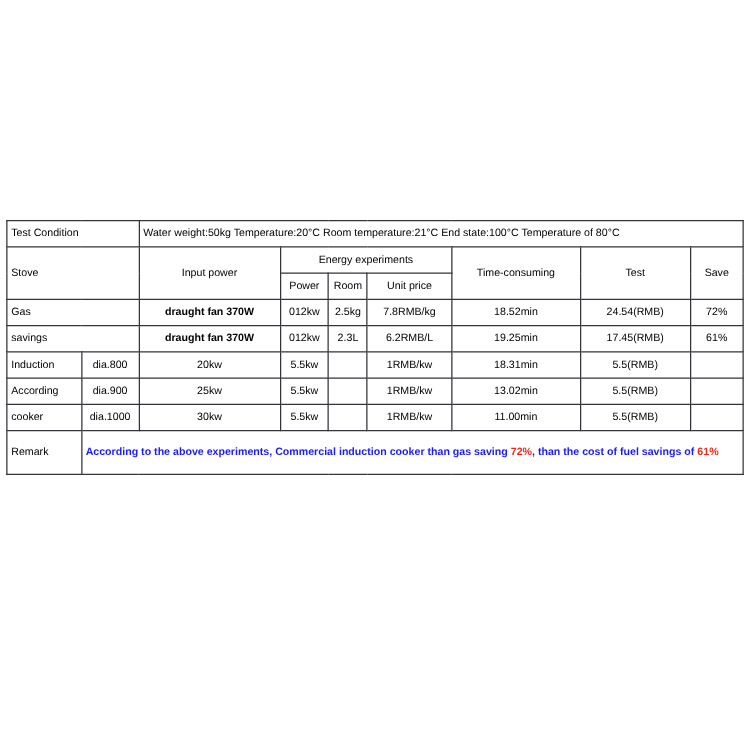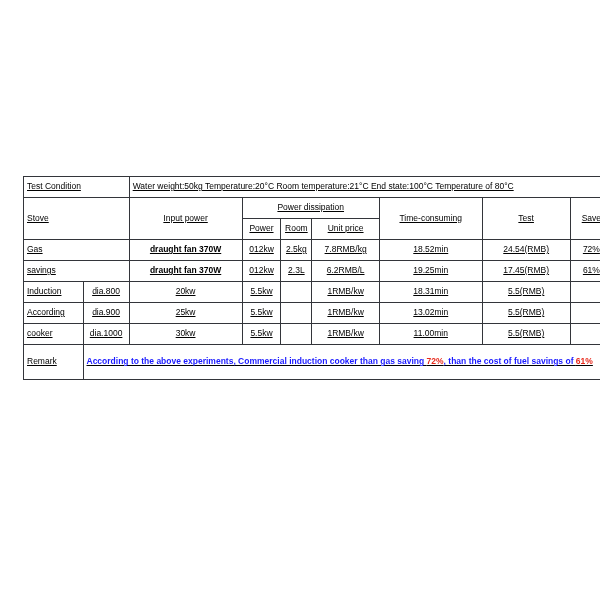--- a/index.html
+++ b/index.html
@@ -11,24 +11,23 @@
     font-family: "Liberation Sans", sans-serif;
   }
   #page {
     position: relative;
     width: 600px;
     height: 600px;
     background: #ffffff;
   }
   #table-wrap {
     position: absolute;
-    left: 23px;
+    left: 5px;
     top: 176px;
     width: 497px;
-    text-decoration: underline;
   }
   table.comparison {
     width: 590px;
     border-collapse: collapse;
     table-layout: fixed;
     font-size: 8.5px;
     color: #000000;
   }
   table.comparison td {
     border: 1px solid #33353a;
@@ -69,21 +68,21 @@
         <col style="width:41px">
       </colgroup>
       <tbody>
         <tr class="header-cond">
           <td class="c-left" colspan="2">Test Condition</td>
           <td class="c-left" colspan="7">Water weight:50kg  Temperature:20°C  Room temperature:21°C  End state:100°C  Temperature of 80°C</td>
         </tr>
         <tr>
           <td class="c-left" colspan="2" rowspan="2">Stove</td>
           <td class="c-center" rowspan="2">Input power</td>
-          <td class="c-center" colspan="3">Power dissipation</td>
+          <td class="c-center" colspan="3">Energy experiments</td>
           <td class="c-center" rowspan="2">Time-consuming</td>
           <td class="c-center" rowspan="2">Test</td>
           <td class="c-center" rowspan="2">Save</td>
         </tr>
         <tr>
           <td class="c-center">Power</td>
           <td class="c-center">Room</td>
           <td class="c-center">Unit price</td>
         </tr>
 

